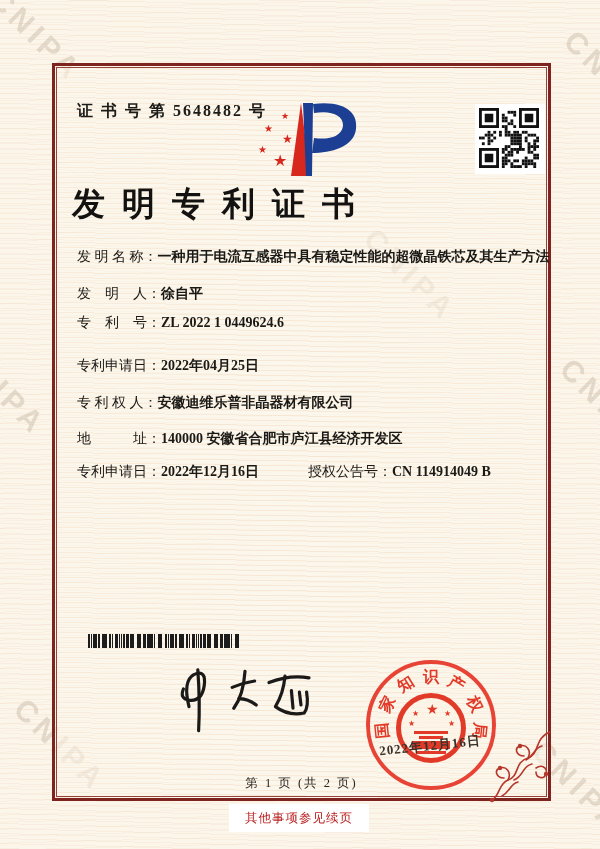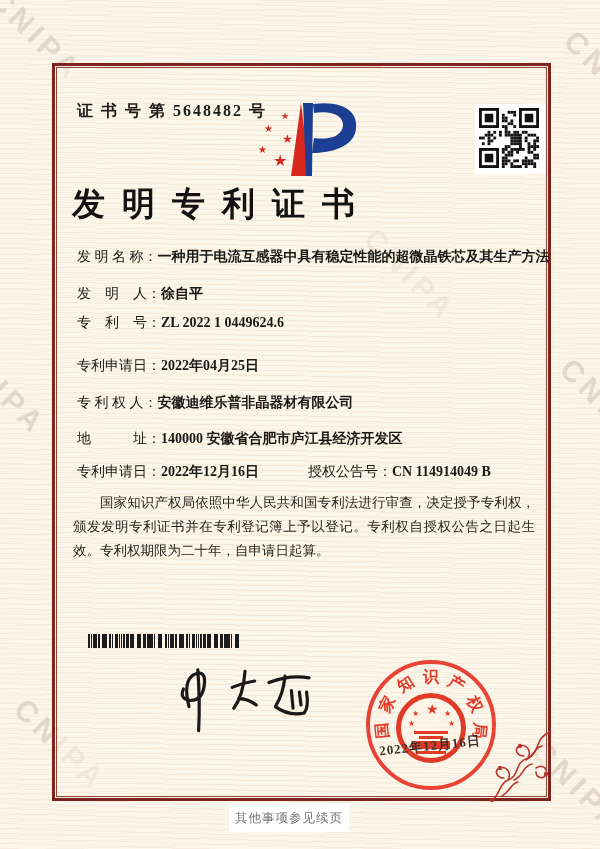--- a/index.html
+++ b/index.html
@@ -65,22 +65,22 @@
   .seal-ring{position:absolute;inset:0;border:4px solid rgba(229,52,39,.92);border-radius:50%;}
   .seal-chars{position:absolute;inset:0;font-size:16px;font-weight:700;color:#e23a28;}
   .emblem{position:absolute;left:30px;top:33px;width:70px;height:70px;border:5px solid #e23a28;
           border-radius:50%;box-sizing:border-box;background:rgba(252,243,230,.6);}
   .emblem .star{position:absolute;color:#e23a28;line-height:1;font-family:"DejaVu Sans",sans-serif;}
   .gate{position:absolute;left:0;top:0;width:60px;height:60px;}
   .gate div{position:absolute;background:#e23a28;}
   .seal-date{left:300px;top:671px;width:150px;text-align:center;font-size:13px;font-weight:700;
              letter-spacing:1px;color:#3a322a;transform:rotate(-6deg);}
   .pagenum{left:0;top:709px;width:100%;text-align:center;font-size:12.5px;color:#2a2622;letter-spacing:2px;}
-  .contnote{position:absolute;left:229px;top:804px;width:120px;height:28px;background:#ffffff;
-            display:flex;align-items:center;justify-content:center;font-size:12.5px;color:#737373;
+  .contnote{position:absolute;left:229px;top:804px;width:140px;height:28px;background:#ffffff;
+            display:flex;align-items:center;justify-content:center;font-size:12.5px;color:#b91c1c;
             letter-spacing:1px;}
   .flourish{position:absolute;right:-8px;bottom:-6px;}
 </style>
 </head>
 <body>
 
 <div class="page">
 
   <span class="wm wm1">CNIPA</span>
   <span class="wm wm2">CNIPA</span>
@@ -266,38 +266,38 @@
         <span class="flabel">地　　　址：</span><span class="fvalue">140000 安徽省合肥市庐江县经济开发区</span>
       </div>
       <div class="frow" style="top:215px;">
         <span class="flabel">专利申请日：</span><span class="fvalue">2022年12月16日</span>
         <span style="display:inline-block;width:42px;"></span>
         <span class="flabel">授权公告号：</span><span class="fvalue">CN 114914049 B</span>
       </div>
     </div>
 
     <div class="abs paras">
-      <p>国家知识产权局依照中华人民共和国专利法进行审查，决定授予专利权，颁发发明专利证书并在专利登记簿上予以登记。专利权自授权公告之日起生效。专利权期限为二十年，自申请日起算。</p>
     </div>
 
     <div class="abs barcode"></div>
 
 
     <svg class="abs sig" viewBox="0 0 200 110">
       <g fill="none" stroke="#1c1a18" stroke-width="4" stroke-linecap="round" stroke-linejoin="round">
         <path d="M30,62 Q22,30 36,22 Q52,15 49,36 Q46,56 30,54 Q18,52 23,40"></path>
         <path d="M41,16 Q44,55 42,92"></path>
         <path d="M84,38 Q98,32 112,30"></path>
         <path d="M100,18 Q98,48 86,64 M92,52 Q104,52 114,60"></path>
         <path d="M130,32 Q155,22 180,26"></path>
         <path d="M150,24 Q148,46 138,62 Q154,74 174,70 Q180,62 177,44"></path>
         <path d="M158,42 L160,64 M168,44 L170,60"></path>
       </g>
     </svg>
 
+    <div class="abs pagenum">第 1 页 (共 2 页)</div>
 
     <div class="abs seal">
       <div class="seal-ring"></div>
       <div class="seal-chars">
           <span style="position: absolute; left: 8.3px; top: 60px; width: 18px; text-align: center; transform: rotate(-96deg);">国</span>
           <span style="position: absolute; left: 12.9px; top: 34px; width: 18px; text-align: center; transform: rotate(-64deg);">家</span>
           <span style="position: absolute; left: 30.6px; top: 14.3px; width: 18px; text-align: center; transform: rotate(-32deg);">知</span>
           <span style="position: absolute; left: 56px; top: 7px; width: 18px; text-align: center; transform: rotate(0deg);">识</span>
           <span style="position: absolute; left: 81.4px; top: 14.3px; width: 18px; text-align: center; transform: rotate(32deg);">产</span>
           <span style="position: absolute; left: 99.1px; top: 34px; width: 18px; text-align: center; transform: rotate(64deg);">权</span>

